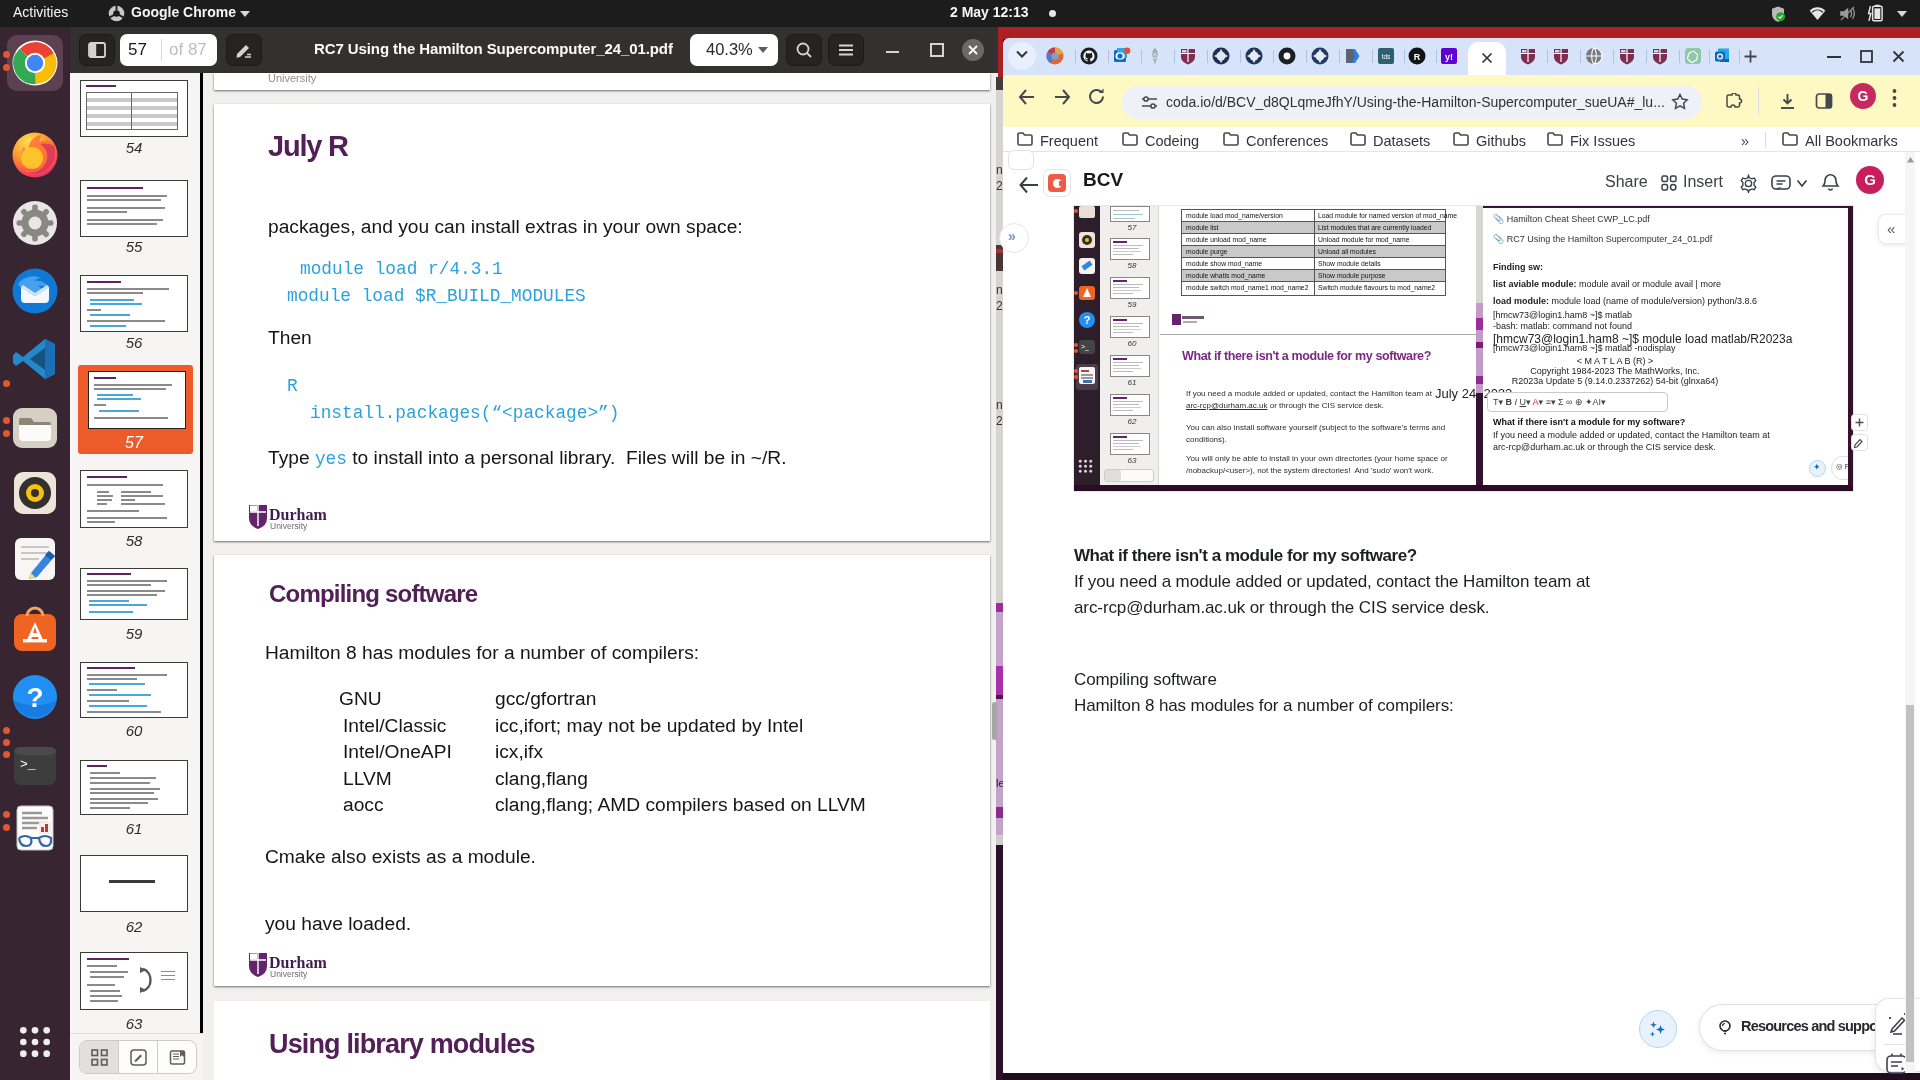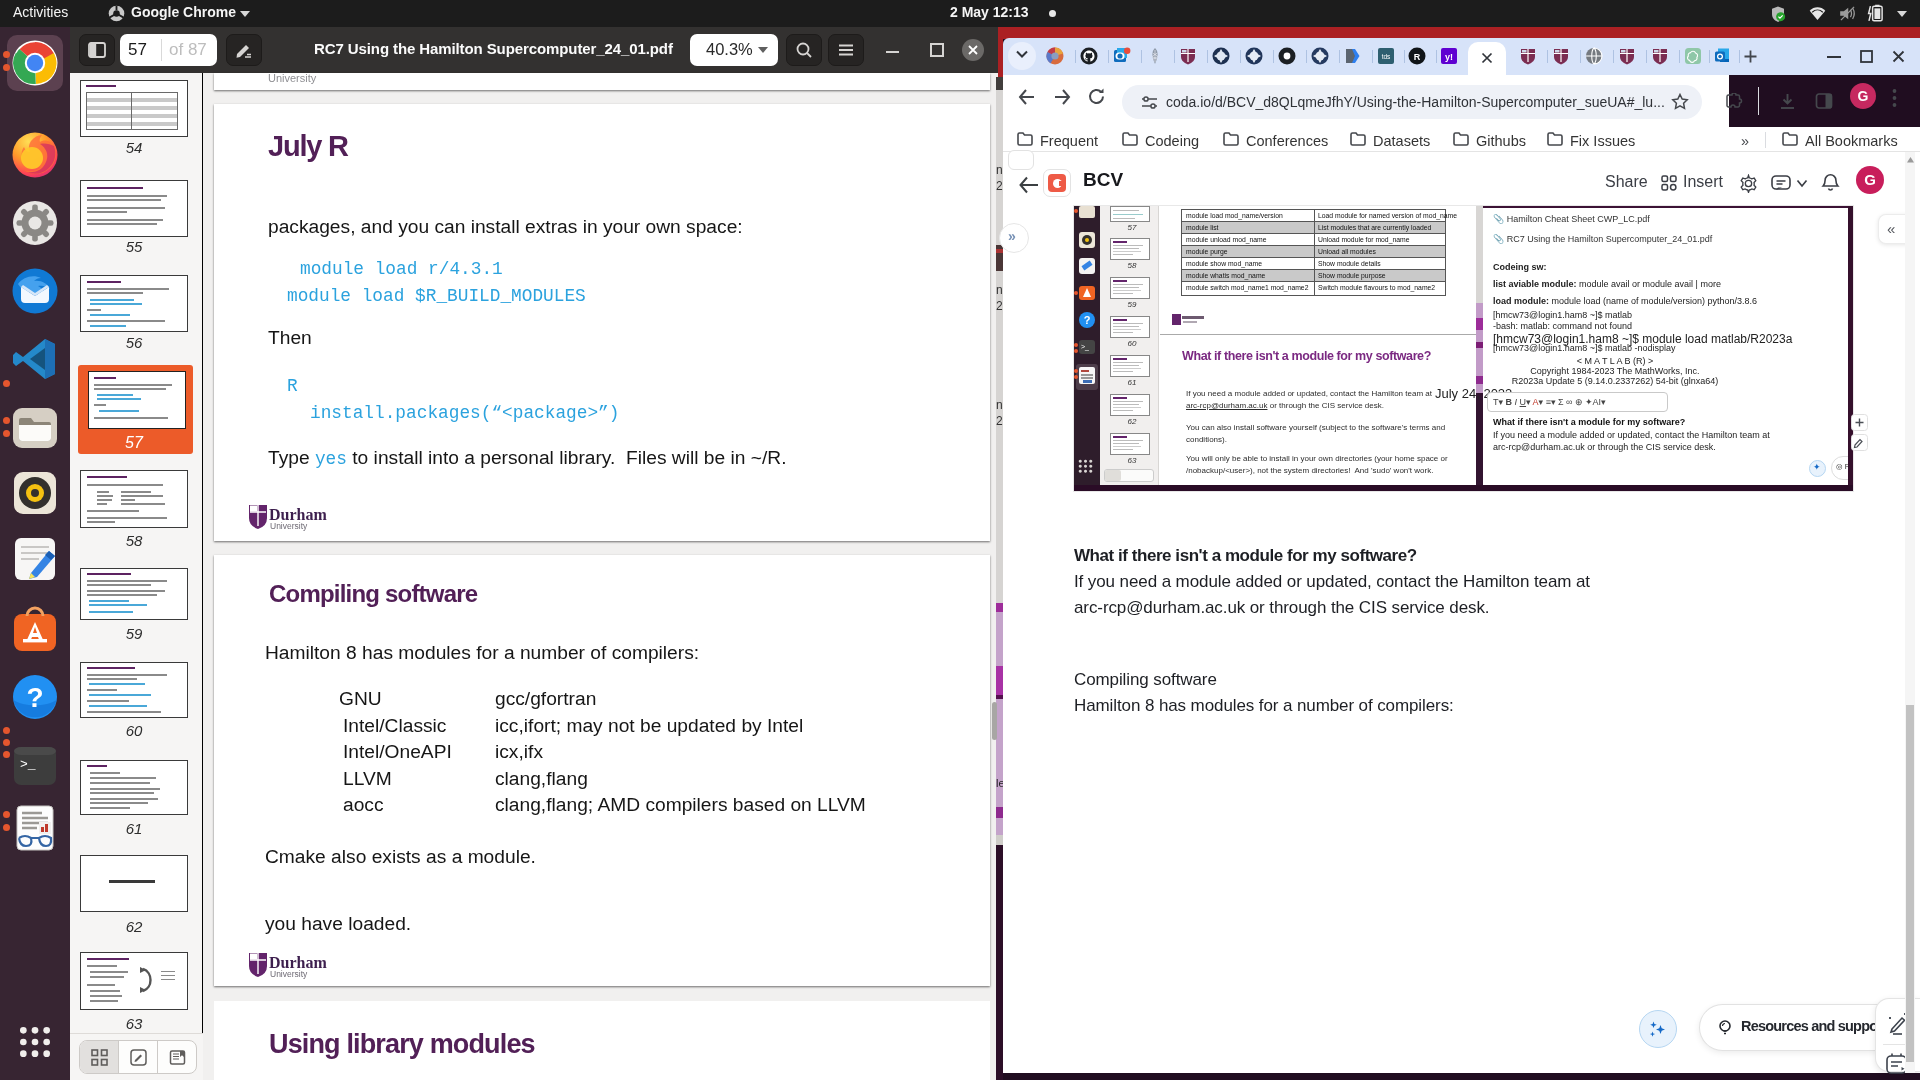--- a/index.html
+++ b/index.html
@@ -8,38 +8,38 @@
   
   #topbar { position:absolute; left:0; top:0; width:1920px; height:27px; background:#1c1c1c; color:#f5f5f5; font-size:14px; }
   
   #dock { position:absolute; left:0; top:27px; width:70px; height:1053px; background:#372532; }
   .dicon { position:absolute; left:11px; width:48px; height:48px; }
   .ddot { position:absolute; left:3px; width:7px; height:7px; border-radius:50%; background:#e5562e; }
   
   #lwin { position:absolute; left:70px; top:27px; width:930px; height:1053px; background:#f1f0ef; }
   #lheader { position:absolute; left:0; top:0; width:930px; height:46px; background:#333130; }
   .hbtn { position:absolute; top:7px; height:32px; background:#262423; border:1px solid #1d1b1a; border-radius:7px; }
-  #lsidebar { position:absolute; left:0; top:46px; width:133px; height:1007px; background:#f6f5f4; border-right:1px solid #000000; }
+  #lsidebar { position:absolute; left:0; top:46px; width:133px; height:1007px; background:#f6f5f4; border-right:3px solid #000000; }
   .thumb { position:absolute; left:10px; width:108px; background:#fff; border:1px solid #3a3a3a; }
   .tlabel { position:absolute; width:128px; left:0; text-align:center; font-style:italic; font-size:15px; color:#2e2e2e; font-family:"Liberation Sans",sans-serif; }
   .tl { position:absolute; background:#8a8a8a; height:2px; }
   .tp { position:absolute; background:#5d2361; height:3px; }
   .tb { position:absolute; background:#4aa8d8; height:2px; }
   
   .page { position:absolute; left:144px; background:#fff; box-shadow:0 1px 2px rgba(0,0,0,.55); width:776px; }
   .ph { color:#522057; font-weight:bold; font-size:29px; letter-spacing:-1.2px; line-height:1; }
   .pt { color:#161616; font-size:19.2px; line-height:1; }
   .pc { color:#2ba2de; font-family:"Liberation Mono", monospace; font-size:17.8px; line-height:1; }
   
   #redband { position:absolute; left:998px; top:27px; width:922px; height:12px; background:#ab2023; }
   #rwin { position:absolute; left:1003px; top:38px; width:917px; height:1035px; }
   #tabbar { position:absolute; left:0; top:0; width:917px; height:37px; background:#d7e3f9; border-top-left-radius:6px; }
   .fav { position:absolute; top:9px; width:18px; height:18px; }
   .tsep { position:absolute; top:12px; width:1px; height:13px; background:#aec2e2; }
-  #toolbar { position:absolute; left:0; top:37px; width:726px; height:52px; background:#ffffff; }
+  #toolbar { position:absolute; left:0; top:37px; width:917px; height:52px; background:#fef9c3; }
   #bookbar { position:absolute; left:0; top:89px; width:917px; height:25px; background:#ffffff; border-bottom:1px solid #e4e4e4; }
   .bkitem { position:absolute; top:6px; font-size:14.5px; color:#343434; }
   #codatop { position:absolute; left:0; top:114px; width:917px; height:54px; background:#fff; }
   #codabody { position:absolute; left:0; top:168px; width:917px; height:867px; background:#fff; }
   .ctext { position:absolute; left:71px; font-size:17px; color:#1d1f24; line-height:26px; letter-spacing:-0.1px; }
 </style>
 </head>
 <body>
 <div id="topbar">
   <div class="abs" style="left:13px;top:4px;">Activities</div>
@@ -866,21 +866,21 @@
       <div class="abs" style="left:402px;top:0;width:7px;height:97px;background:#d8d6d4;"></div>
       <div class="abs" style="left:402px;top:97px;width:7px;height:90px;background:#c29bc8;"></div>
       <div class="abs" style="left:402px;top:112px;width:7px;height:12px;background:#9c2d99;"></div>
       <div class="abs" style="left:402px;top:136px;width:7px;height:6px;background:#7c1d75;"></div>
       <div class="abs" style="left:402px;top:170px;width:7px;height:8px;background:#8e2a8e;"></div>
       <div class="abs" style="left:402px;top:187px;width:7px;height:92px;background:#321430;"></div>
 
       <div class="abs" style="left:409px;top:0;width:365px;height:279px;background:#fff;border-top:2px solid #3c1235;"></div>
       <div class="abs" style="left:419px;top:8px;font-size:9px;color:#333;">📎 Hamilton Cheat Sheet CWP_LC.pdf</div>
       <div class="abs" style="left:419px;top:28px;font-size:9px;color:#333;">📎 RC7 Using the Hamilton Supercomputer_24_01.pdf</div>
-      <div class="abs" style="left:419px;top:56px;font-size:9px;color:#222;font-weight:bold;">Codeing sw:</div>
+      <div class="abs" style="left:419px;top:56px;font-size:9px;color:#222;font-weight:bold;">Finding sw:</div>
       <div class="abs" style="left:419px;top:73px;font-size:9px;color:#222;"><b>list aviable module:</b> module avail or module avail | more</div>
       <div class="abs" style="left:419px;top:90px;font-size:9px;color:#222;"><b>load module:</b> module load (name of module/version) python/3.8.6</div>
       <div class="abs" style="left:419px;top:104px;font-size:9px;color:#222;">[hmcw73@login1.ham8 ~]$ matlab</div>
       <div class="abs" style="left:419px;top:115px;font-size:9px;color:#222;">-bash: matlab: command not found</div>
       <div class="abs" style="left:419px;top:126px;font-size:12px;color:#222;">[hmcw73@login1.ham8 ~]$ module load matlab/R2023a</div>
       <div class="abs" style="left:419px;top:137px;font-size:9px;color:#222;">[hmcw73@login1.ham8 ~]$ matlab -nodisplay</div>
       <div class="abs" style="left:361px;top:150px;width:360px;font-size:9px;color:#222;text-align:center;">&lt; M A T L A B (R) &gt;</div>
       <div class="abs" style="left:361px;top:160px;width:360px;font-size:9px;color:#222;text-align:center;">Copyright 1984-2023 The MathWorks, Inc.</div>
       <div class="abs" style="left:361px;top:170px;width:360px;font-size:9px;color:#222;text-align:center;">R2023a Update 5 (9.14.0.2337262) 54-bit (glnxa64)</div>
       <div class="abs" style="left:361px;top:180px;width:360px;font-size:13px;color:#222;">July 24, 2023</div>

